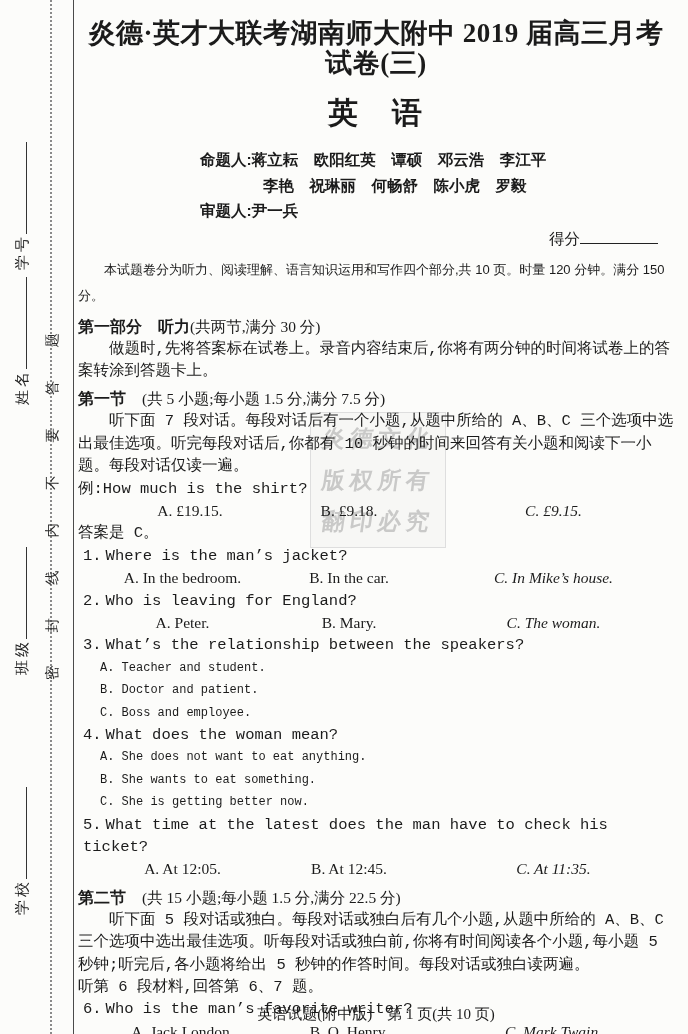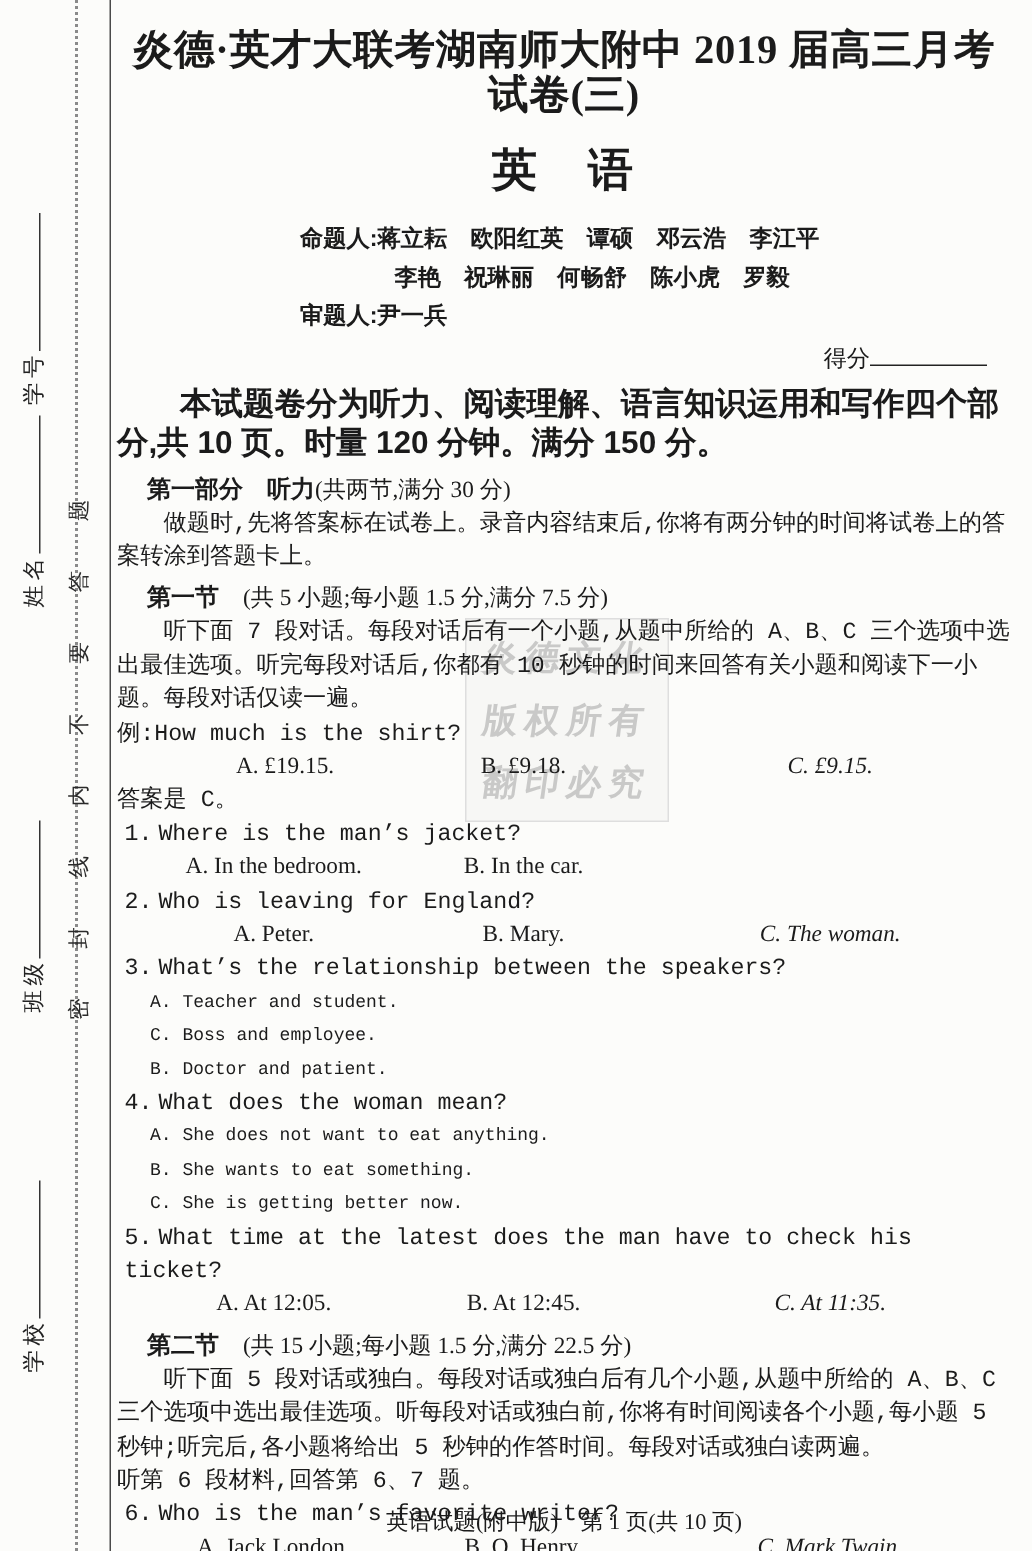--- a/index.html
+++ b/index.html
@@ -36,24 +36,24 @@
     transform:skewX(-8deg); white-space:nowrap;
   }
   
   .content { position:relative; z-index:1; margin:0 14px 0 78px; padding-top:18px; }
   .doc-title { text-align:center; font-size:27px; font-weight:bold; letter-spacing:0.5px; line-height:30px; }
   .subject { text-align:center; font-size:30px; font-weight:bold; margin-top:15px; letter-spacing:2px; }
   .setters { margin:13px 0 0 122px; font-family:"Liberation Sans","DejaVu Sans",sans-serif; font-weight:bold; font-size:15.5px; line-height:25.5px; }
   .setters .l2 { padding-left:63px; }
   .score-row { text-align:right; padding-right:16px; margin-top:4px; font-family:"Liberation Sans","DejaVu Sans",sans-serif; font-weight:normal; font-size:15.5px; }
   .score-blank { display:inline-block; width:78px; height:15px; border-bottom:1px solid #222; }
-  .intro { margin:7px 0 0; font-family:"Liberation Sans","DejaVu Sans",sans-serif; font-weight:bold; font-size:21px; line-height:26.5px; text-indent:2em; }
+  .intro { margin:7px 0 0; font-family:"Liberation Sans","DejaVu Sans",sans-serif; font-weight:normal; font-size:13px; line-height:26.5px; text-indent:2em; }
   p { margin:0;font-family:Liberation Mono, monospace; }
   .part-head { margin-top:5px; font-size:16px; line-height:23px; }
-  .part-head .b { font-weight:bold; font-family:Liberation Serif, serif;margin-left:20px; }
+  .part-head .b { font-weight:bold; font-family:Liberation Serif, serif; }
   .part-head .note { font-size:15.5px; }
   .para { font-size:15.5px; line-height:22.4px; text-indent:2em; }
   .plain { font-size:15.5px; line-height:22.4px; }
   .q { font-size:15.5px; line-height:22.4px; padding-left:5px; }
   .qn { padding-right:4px; }
   .opts { display:flex; padding-left:22px; font-size:15.5px; line-height:22.4px;text-align:center; }
   .oA { width:165px; box-sizing:border-box; }
   .oB { width:168px; box-sizing:border-box; }
   .oC { flex:1;font-style:italic; }
   .ex .oA { padding-left:15px; }
@@ -121,33 +121,34 @@
       <span class="oA">A. £19.15.</span>
       <span class="oB">B. £9.18.</span>
       <span class="oC">C. £9.15.</span>
     </div>
     <p class="plain">答案是 C。</p>
 
     <p class="q"><span class="qn">1.</span><span>Where is the man’s jacket?</span></p>
     <div class="opts">
       <span class="oA">A. In the bedroom.</span>
       <span class="oB">B. In the car.</span>
+      <span class="oC">C. In Mike’s house.</span>
     </div>
 
     <p class="q"><span class="qn">2.</span><span>Who is leaving for England?</span></p>
     <div class="opts">
       <span class="oA">A. Peter.</span>
       <span class="oB">B. Mary.</span>
       <span class="oC">C. The woman.</span>
     </div>
 
     <p class="q"><span class="qn">3.</span><span>What’s the relationship between the speakers?</span></p>
     <p class="optline">A. Teacher and student.</p>
+    <p class="optline">B. Doctor and patient.</p>
     <p class="optline">C. Boss and employee.</p>
-    <p class="optline">B. Doctor and patient.</p>
 
     <p class="q"><span class="qn">4.</span><span>What does the woman mean?</span></p>
     <p class="optline">A. She does not want to eat anything.</p>
     <p class="optline">B. She wants to eat something.</p>
     <p class="optline">C. She is getting better now.</p>
 
     <p class="q"><span class="qn">5.</span><span>What time at the latest does the man have to check his ticket?</span></p>
     <div class="opts">
       <span class="oA">A. At 12:05.</span>
       <span class="oB">B. At 12:45.</span>

